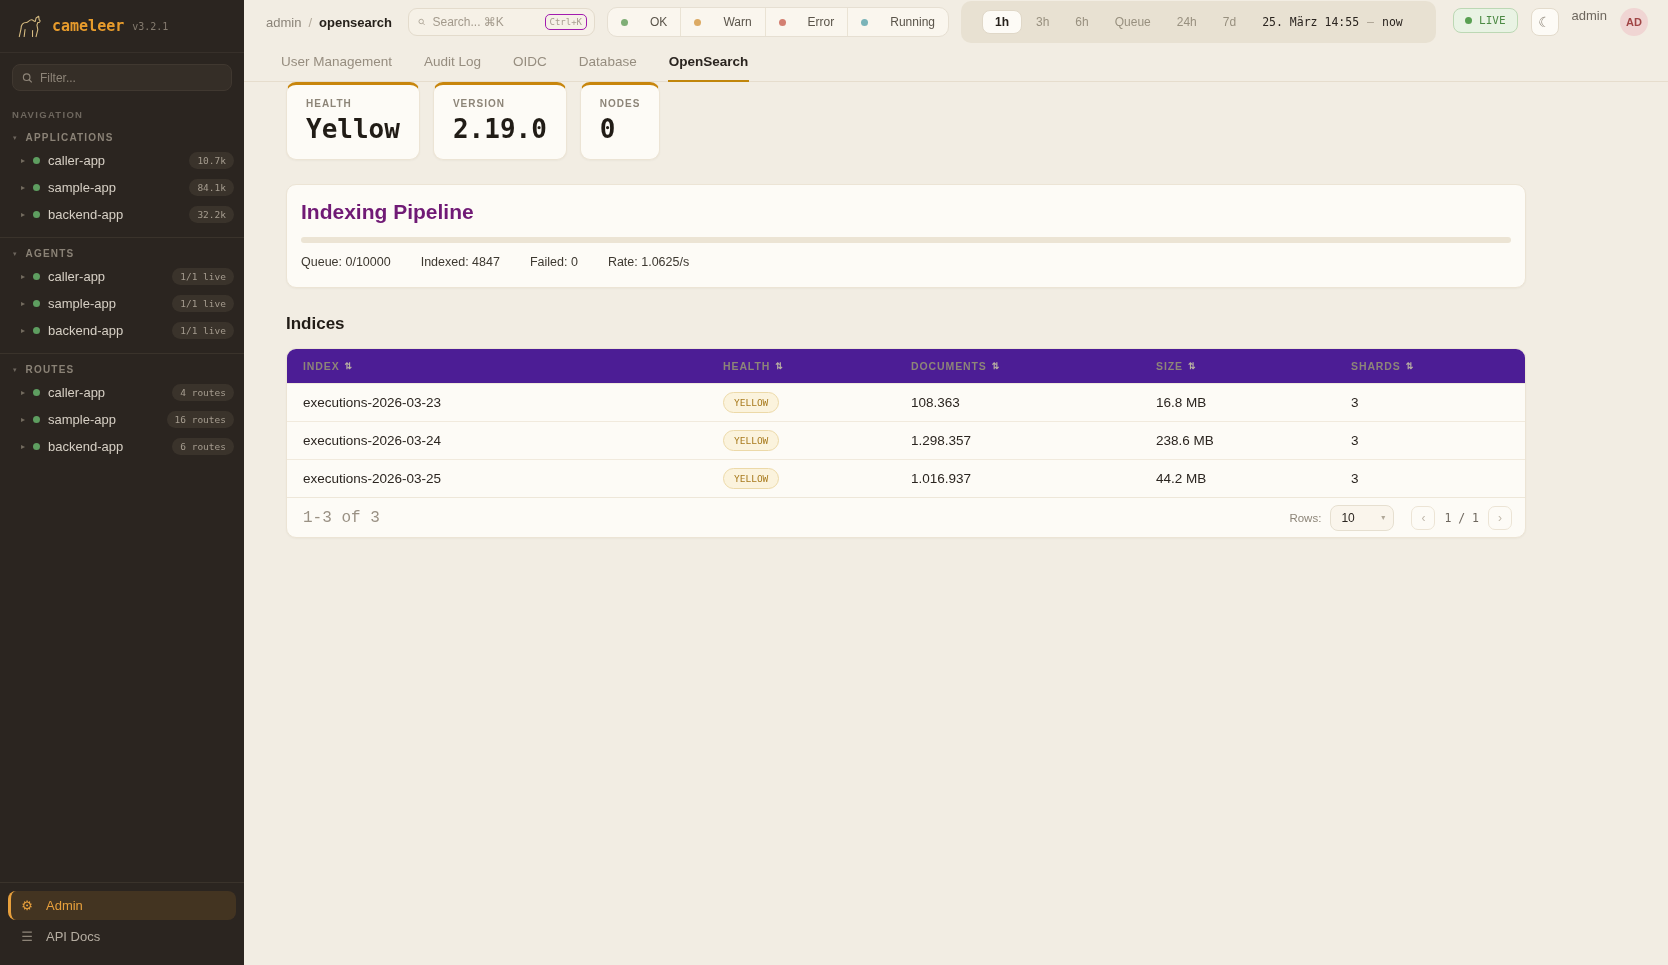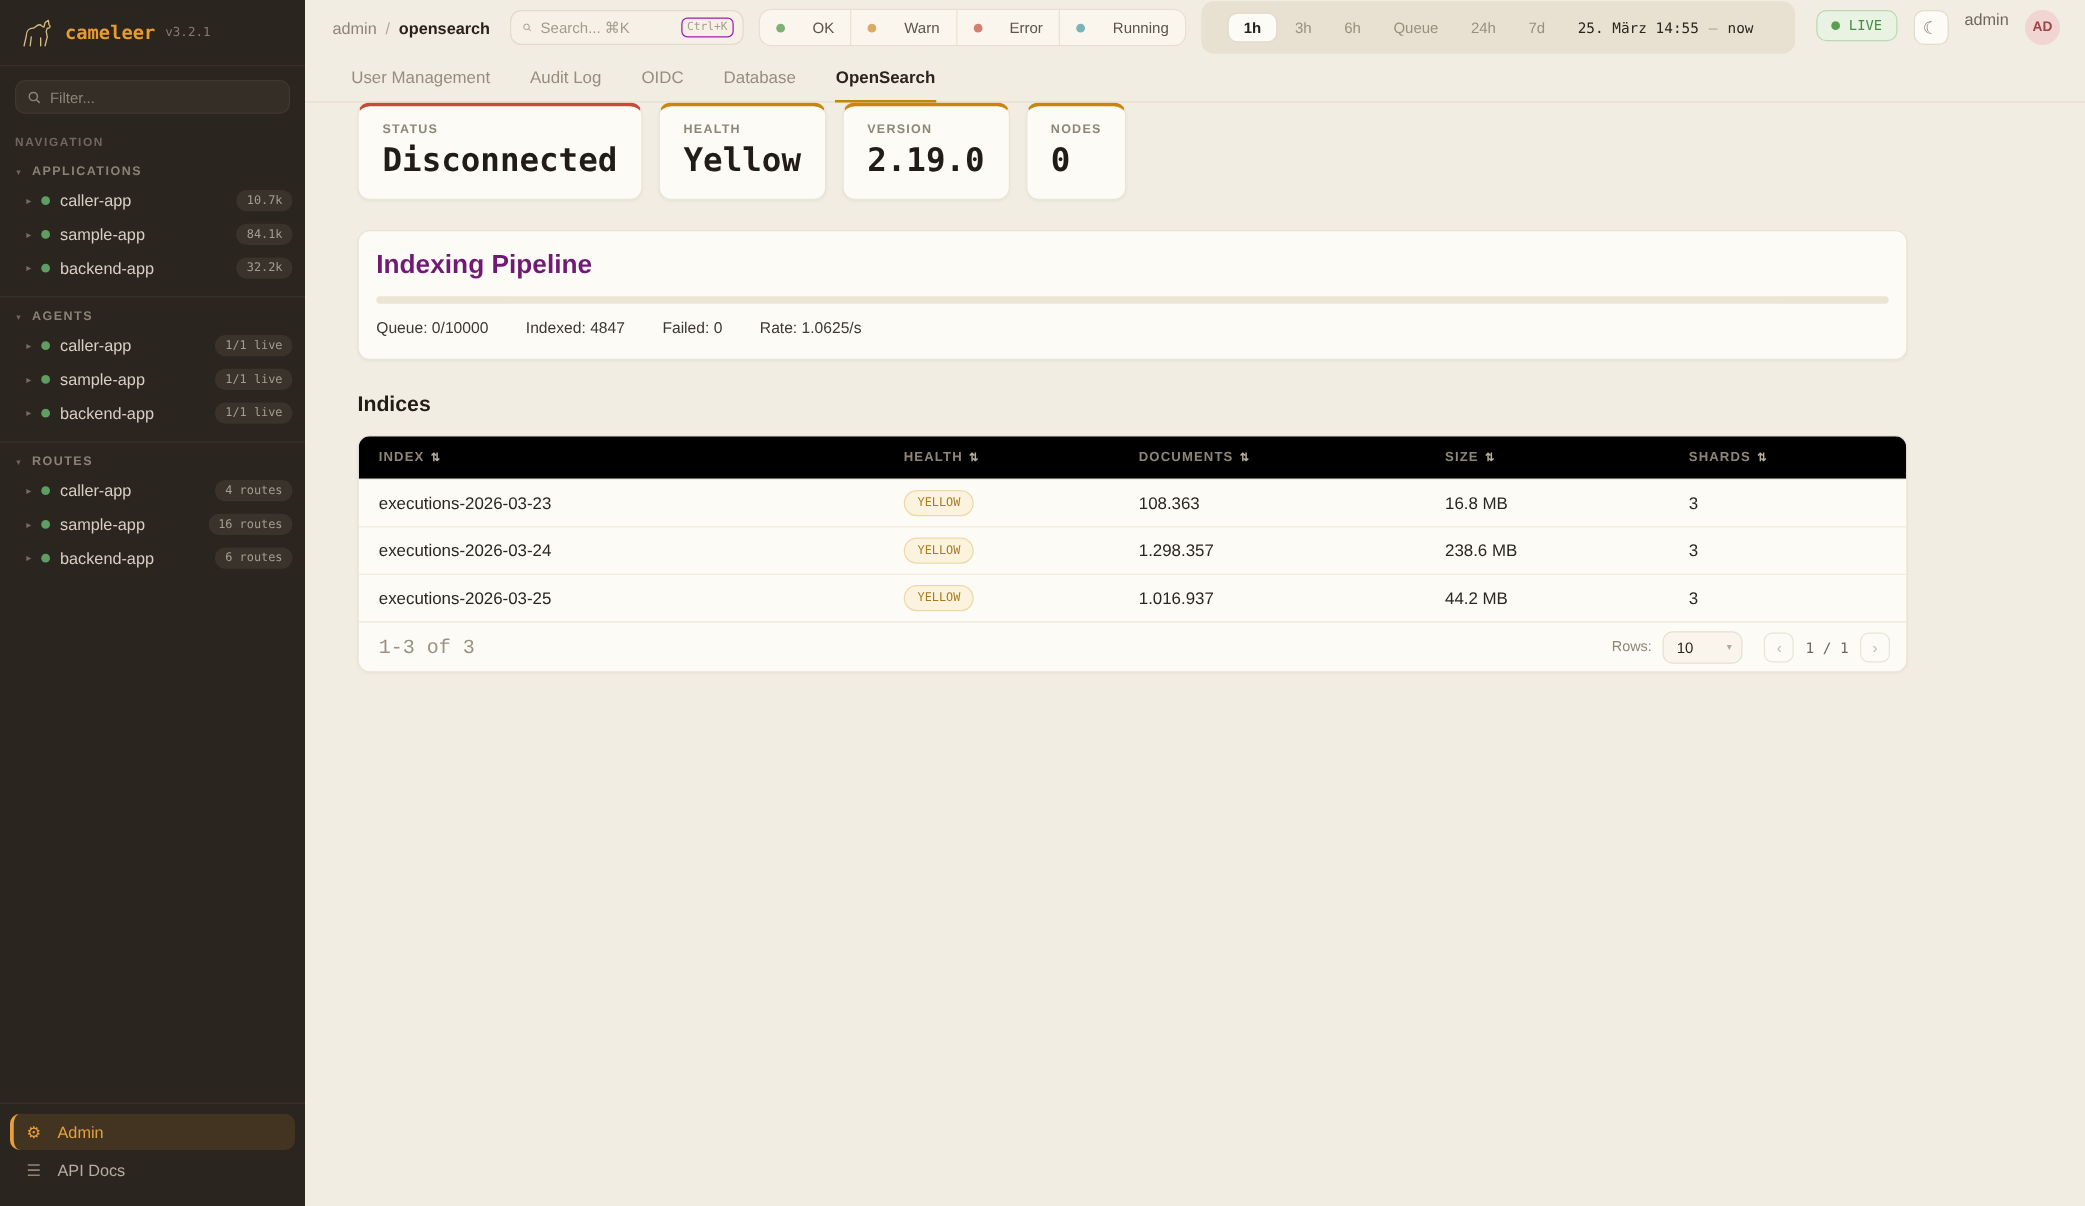--- a/index.html
+++ b/index.html
@@ -73,21 +73,21 @@
 
   .panel { background:#fdfbf6; border:1px solid #ece4d5; border-radius:10px; padding:15px 14px 18px 14px; box-shadow:0 1px 2px rgba(60,50,30,0.04); }
   .panel-title { font-size:21px; font-weight:bold; color:#701a75; margin-bottom:13px; }
   .progress-track { height:6px; border-radius:3px; background:#ece4d4; overflow:hidden; margin-bottom:12px; }
   .progress-fill { height:100%; width:0; background:#c8860d; border-radius:3px; }
   .pipeline-stats { display:flex; gap:30px; font-size:12.5px; color:#3d3830; }
 
   .section-title { font-size:17px; font-weight:bold; color:#211c16; margin:26px 0 14px 0; }
   .table-card { background:#fdfbf6; border:1px solid #ece4d5; border-radius:10px; overflow:hidden; box-shadow:0 1px 2px rgba(60,50,30,0.04); }
   .t-grid { display:grid; grid-template-columns:420px 188px 245px 195px 1fr; align-items:center; }
-  .t-head { background:#000000; height:34px;text-align:center; }
+  .t-head { background:#4c1d95; height:34px;text-align:center; }
   .th { display:flex; align-items:center; gap:5px; padding-left:16px; font-size:10.5px; font-weight:bold; letter-spacing:0.9px; color:#8d8578; }
   .sort { font-size:9px; color:#b8b0a2; }
   .t-row { height:38px; border-top:1px solid #f1eadd; font-size:13.5px; color:#2b2520; }
   .td { padding-left:16px; }
   .badge-yellow { display:inline-block; font-family:"DejaVu Sans Mono", monospace; font-size:9.5px; color:#a87b1e; background:#fbf3dd; border:1px solid #ecd9a8; border-radius:999px; padding:4px 10px; }
   .t-footer { display:flex; align-items:center; border-top:1px solid #eee7d9; padding:7px 13px; height:40px; }
   .range-text { font-family:Liberation Mono, monospace; font-size:16px; color:#9a9184; padding-left:3px; }
   .footer-right { margin-left:auto; display:flex; align-items:center; gap:9px; }
   .rows-label { font-size:11.5px; color:#8d8578; }
   .rows-select { display:flex; align-items:center; width:64px; height:26px; background:#faf5ec; border:1px solid #e6dfd0; border-radius:8px; padding:0 8px 0 10px; font-size:12px; color:#2b2520; cursor:pointer; }
@@ -279,24 +279,20 @@
       <div class="tab">User Management</div>
       <div class="tab">Audit Log</div>
       <div class="tab">OIDC</div>
       <div class="tab">Database</div>
       <div class="tab active">OpenSearch</div>
     </nav>
 
     <div class="content">
 
       <div class="stats-row">
-        <div class="stat-card" style="border-top-color: rgb(199, 73, 58);">
-          <div class="stat-label">STATUS</div>
-          <div class="stat-value">Disconnected</div>
-        </div>
         <div class="stat-card" style="border-top-color: rgb(200, 134, 13);">
           <div class="stat-label">HEALTH</div>
           <div class="stat-value">Yellow</div>
         </div>
         <div class="stat-card" style="border-top-color: rgb(200, 134, 13);">
           <div class="stat-label">VERSION</div>
           <div class="stat-value">2.19.0</div>
         </div>
         <div class="stat-card" style="border-top-color: rgb(200, 134, 13);">
           <div class="stat-label">NODES</div>

